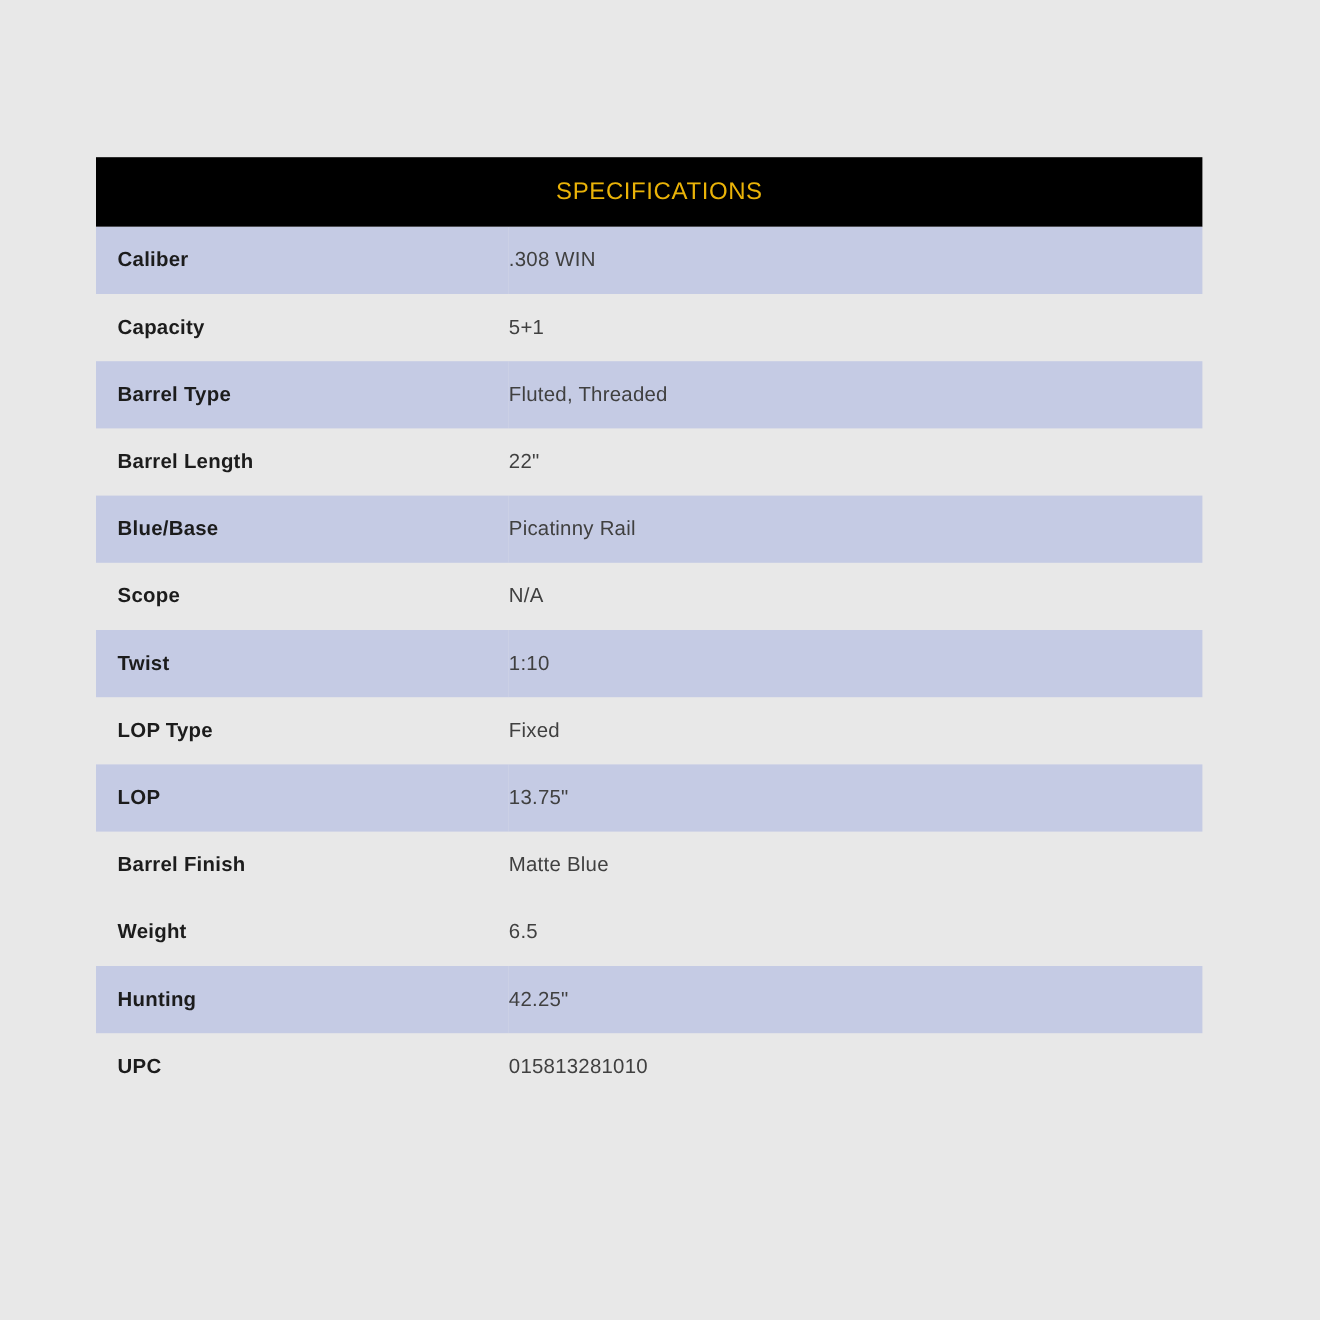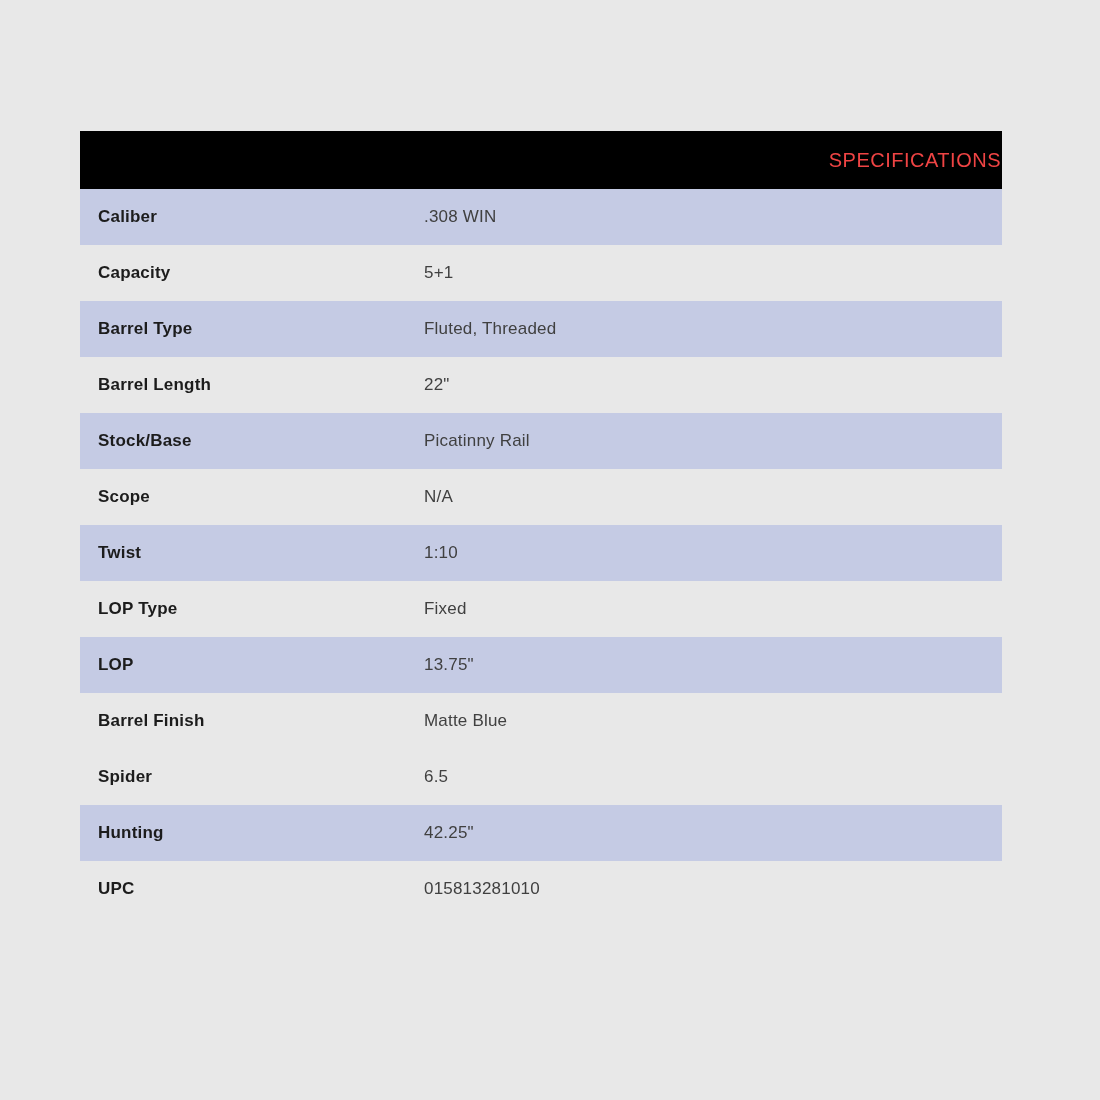--- a/index.html
+++ b/index.html
@@ -24,26 +24,26 @@
     left: 80px;
     top: 131px;
     width: 922px;
     border-collapse: collapse;
   }
   .spec-header {
     background: #000000;
     height: 58px;
   }
   .spec-header-title {
-    color: #ef4444;
+    color: #eab308;
     font-size: 20px;
     font-weight: 400;
     letter-spacing: 0.5px;
     padding-left: 18px;
-    text-align: right;
+    text-align: center;
     vertical-align: middle;
   }
   .spec-row {
     height: 56px;
   }
   .spec-row.alt {
     background: #c5cbe4;
   }
   .spec-row.plain {
     background: transparent;
@@ -88,21 +88,21 @@
       </tr>
       <tr class="spec-row alt">
         <td class="spec-label">Barrel Type</td>
         <td class="spec-value">Fluted, Threaded</td>
       </tr>
       <tr class="spec-row plain">
         <td class="spec-label">Barrel Length</td>
         <td class="spec-value">22"</td>
       </tr>
       <tr class="spec-row alt">
-        <td class="spec-label">Stock/Base</td>
+        <td class="spec-label">Blue/Base</td>
         <td class="spec-value">Picatinny Rail</td>
       </tr>
       <tr class="spec-row plain">
         <td class="spec-label">Scope</td>
         <td class="spec-value">N/A</td>
       </tr>
       <tr class="spec-row alt">
         <td class="spec-label">Twist</td>
         <td class="spec-value">1:10</td>
       </tr>
@@ -112,21 +112,21 @@
       </tr>
       <tr class="spec-row alt">
         <td class="spec-label">LOP</td>
         <td class="spec-value">13.75"</td>
       </tr>
       <tr class="spec-row plain">
         <td class="spec-label">Barrel Finish</td>
         <td class="spec-value">Matte Blue</td>
       </tr>
       <tr class="spec-row plain">
-        <td class="spec-label">Spider</td>
+        <td class="spec-label">Weight</td>
         <td class="spec-value">6.5</td>
       </tr>
       <tr class="spec-row alt">
         <td class="spec-label">Hunting</td>
         <td class="spec-value">42.25"</td>
       </tr>
       <tr class="spec-row plain">
         <td class="spec-label">UPC</td>
         <td class="spec-value">015813281010</td>
       </tr>

